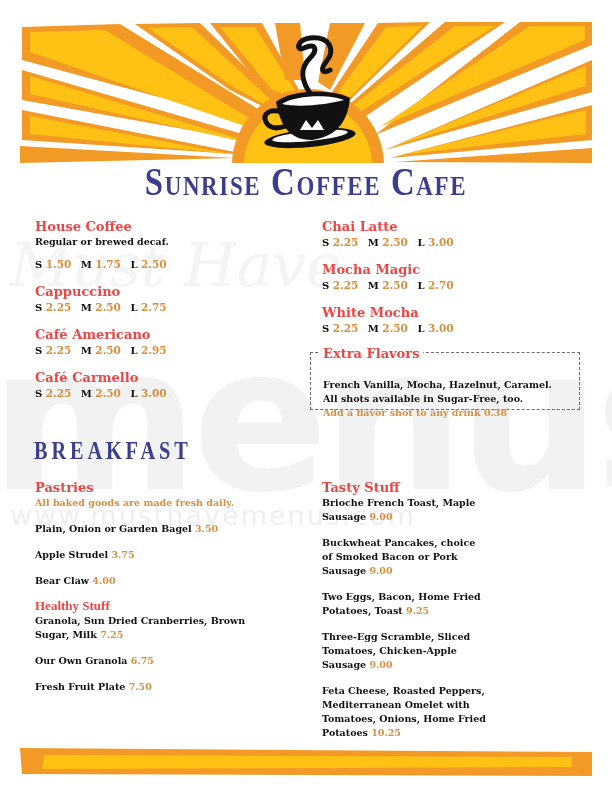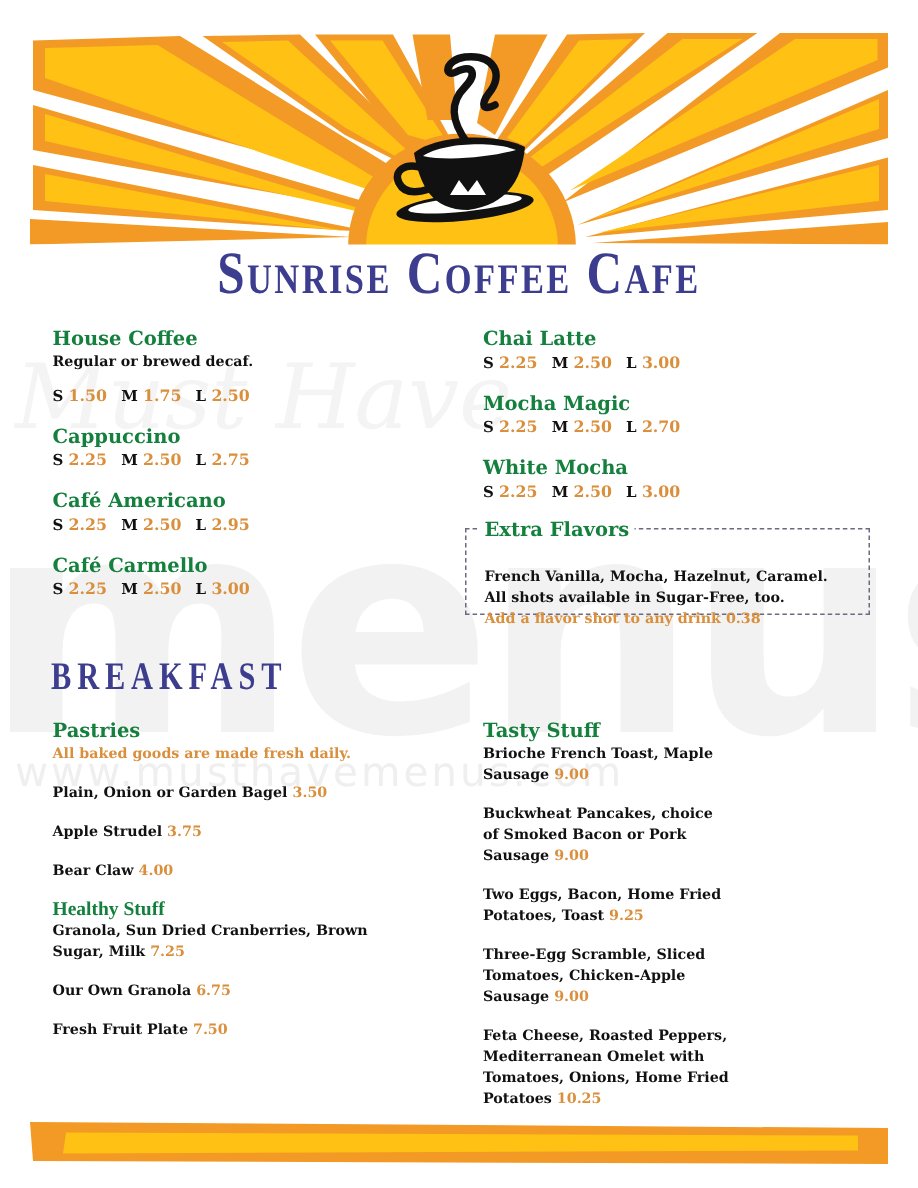--- a/index.html
+++ b/index.html
@@ -19,21 +19,21 @@
   .watermark {
     position: absolute; color: #f2f2f2; font-family: "DejaVu Sans", sans-serif;
     font-weight: bold; pointer-events: none; white-space: nowrap;
   }
   .wm-big { left: -10px; top: 320px; font-size: 200px; letter-spacing: -6px; line-height: 200px; }
   .wm-url { left: 10px; top: 500px; font-size: 27px; font-weight: normal; color: #efefef; letter-spacing: 2px; text-align: center; }
   .wm-script { left: 10px; top: 230px; font-size: 60px; font-style: italic; font-weight: normal; color: #f4f4f4; font-family: "DejaVu Serif", serif; }
 
   .col { position: absolute; }
   .item { margin: 0; }
-  .name { color: #15803d; font-weight: bold; font-size: 13px; line-height: 16px; }
+  .name { color: #ef4444; font-weight: bold; font-size: 13px; line-height: 16px; }
   .desc { color: #111; font-weight: bold; font-size: 9.5px; line-height: 14px; }
   .price { color: #d98f3c; font-weight: bold; }
   .sz { color: #111; font-weight: bold; font-size: 10px; line-height: 14px; }
   .sz .price { font-size: 10.5px; margin-right: 6px; }
   .note { color: #d98f3c; font-weight: bold; font-size: 9.5px; line-height: 14px; }
 
   .flavors {
     position: absolute; left: 310px; top: 352px; width: 270px; height: 58px;
     border: 1px dashed #6a6a80; box-sizing: border-box; padding: 7px 0 0 12px;
   }

